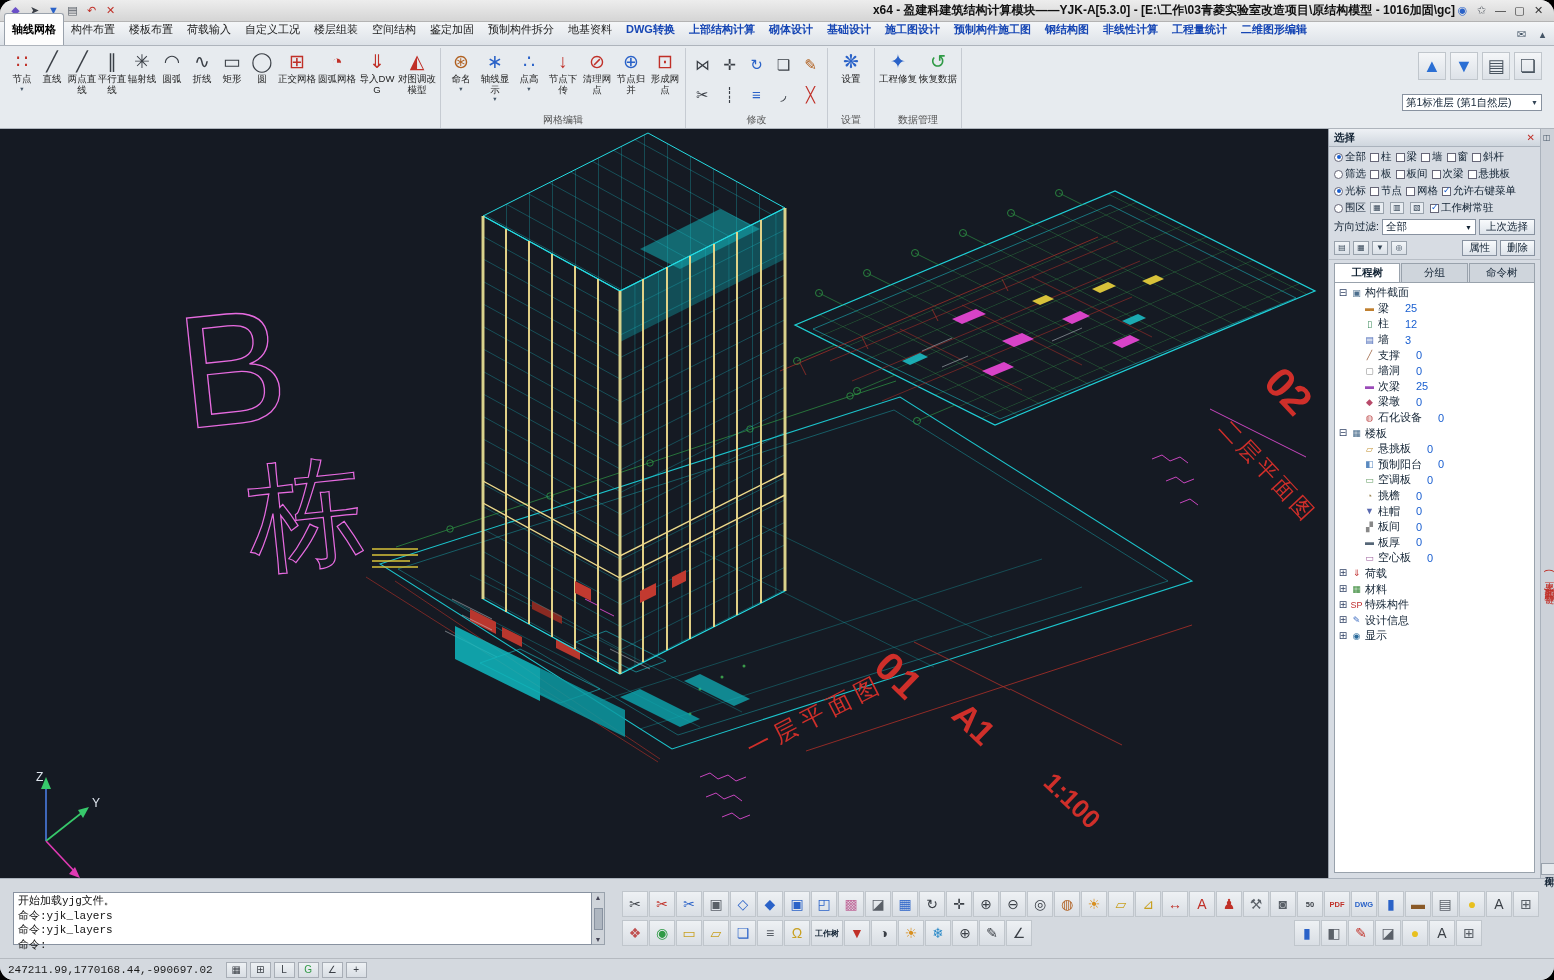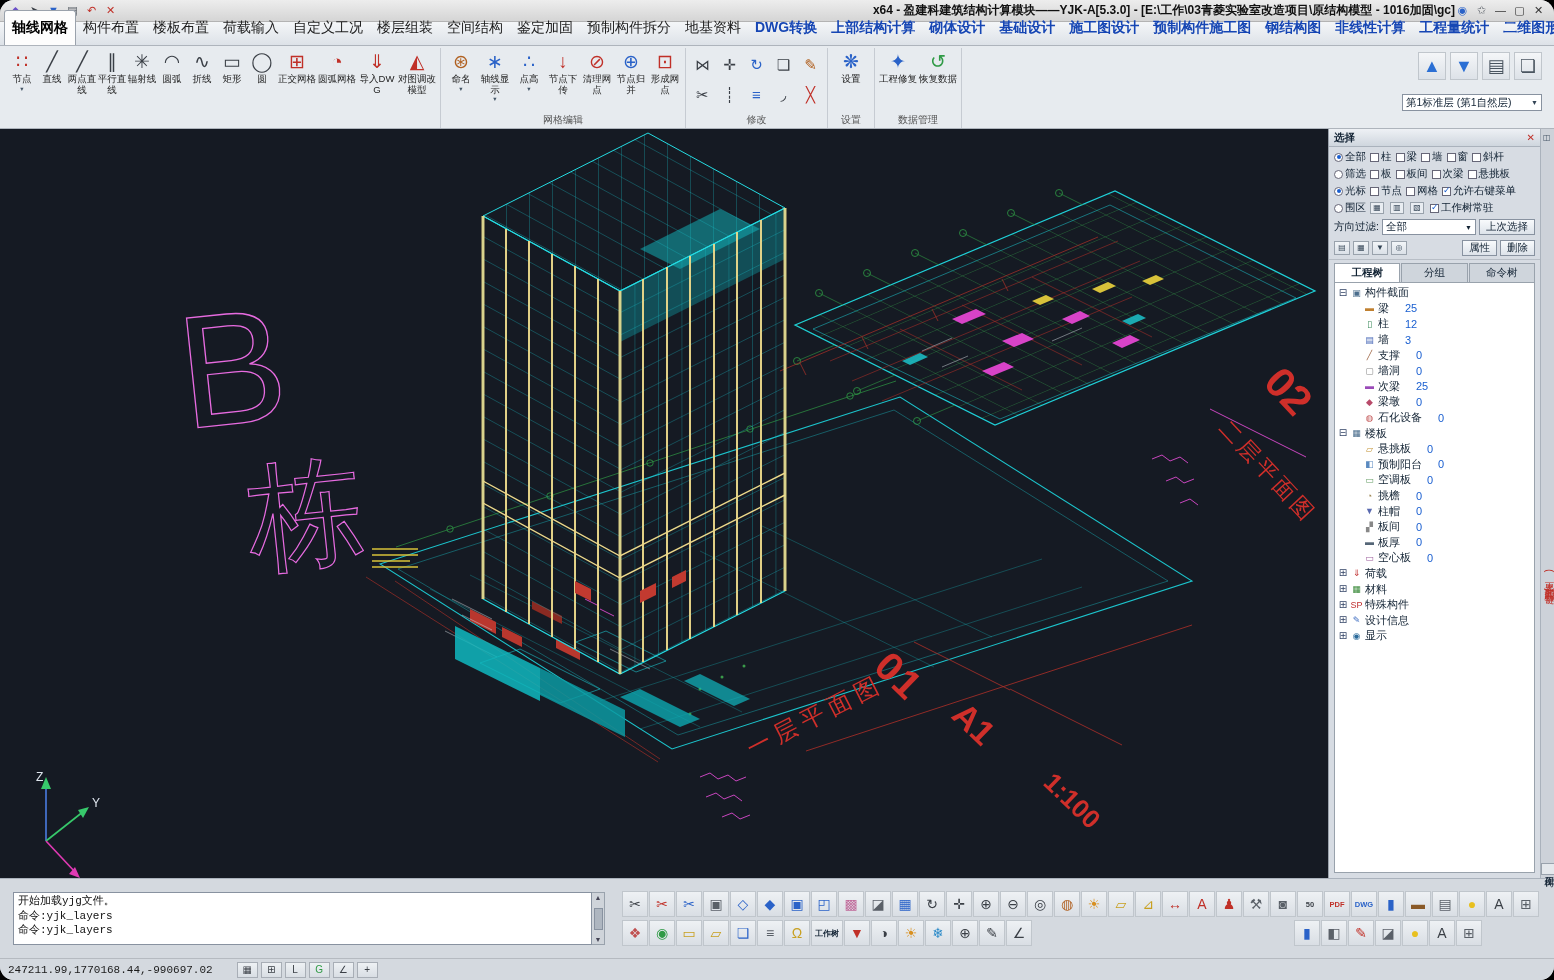--- a/index.html
+++ b/index.html
@@ -5,21 +5,21 @@
 *{box-sizing:border-box;margin:0;padding:0}
 html,body{width:1554px;height:980px;background:#000;font-family:"Liberation Sans","DejaVu Sans",sans-serif;overflow:hidden}
 .window{position:absolute;inset:0;border-radius:14px;overflow:hidden;background:#dfe3e8;display:flex;flex-direction:column}
 
 .titlebar{height:22px;flex:none;background:linear-gradient(#ededed,#d5d5d5);display:flex;align-items:center;padding:0 8px;border-bottom:1px solid #b3b3b3}
 .tb-icons{display:flex;gap:4px;align-items:center}
 .tb-ic{font-size:11px;width:15px;text-align:center;line-height:15px}
 .tb-title{flex:1;text-align:right;font-size:12px;font-weight:700;color:#101010;white-space:nowrap;overflow:hidden}
 
 .tabbar{height:24px;flex:none;background:linear-gradient(#f4f6f8,#dde2e8);display:flex;align-items:flex-end;padding:0 4px;border-bottom:1px solid #aeb4bc}
-.tab{font-size:14px;padding:8px 7px;color:#1c1c1c;white-space:nowrap}
+.tab{font-size:11px;padding:8px 7px;color:#1c1c1c;white-space:nowrap}
 .tab.blue{color:#1646b4;font-weight:700}
 .tab.active{background:#fdfdfd;border:1px solid #9aa2ac;border-bottom:none;border-radius:3px 3px 0 0;color:#000;font-weight:700}
 .tabbar-right{margin-left:auto;display:flex;gap:6px;align-items:center;padding-bottom:3px}
 .tabbar-right .tb-ic{color:#456}
 
 .ribbon{height:83px;flex:none;background:#e7ebef;display:flex;border-bottom:1px solid #aeb4bc;padding:2px 4px 0}
 .rgroup{display:flex;flex-direction:column;border-right:1px solid #c6cbd2;padding:0 3px}
 .rbtns{flex:1;display:flex;align-items:flex-start;flex-wrap:nowrap}
 .rlabel{height:15px;font-size:10px;color:#555;text-align:center;line-height:14px}
 .rbtn{width:30px;display:flex;flex-direction:column;align-items:center;padding-top:2px}
@@ -80,21 +80,21 @@
 .cmd-scroll{width:13px;background:#cfd4da;border:1px solid #99a2ac;border-left:none;display:flex;flex-direction:column;align-items:center;justify-content:space-between;font-size:7px;color:#445;padding:1px 0}
 .cmd-thumb{width:9px;height:22px;background:#aeb6c0;border:1px solid #8892a0}
 .icons-zone{flex:1;display:flex;flex-direction:column;justify-content:center;gap:3px;padding:2px 4px;overflow:hidden}
 .irow{display:flex;gap:1px;align-items:center}
 .irow-sp{width:260px}
 .bt-ic{width:26px;height:26px;flex:none;border:1px solid #c0c6cc;background:linear-gradient(#eef1f4,#d9dee4);display:flex;align-items:center;justify-content:center;font-size:14px;overflow:hidden}
 .bt-ic.txt{font-size:7.5px;font-weight:700;letter-spacing:0}
 .bt-ic.wt{width:32px;font-size:8px;font-weight:700;text-align:center;line-height:9px;white-space:normal}
 
 .statusbar{height:22px;flex:none;background:#d4d9df;display:flex;align-items:center;padding:0 8px;gap:3px;font-size:11px;color:#1b1b1b;border-top:1px solid #b5bac0}
-.coords{font-family:"Liberation Mono","DejaVu Sans Mono",monospace;font-size:11px;margin-right:21px}
+.coords{font-family:"Liberation Mono","DejaVu Sans Mono",monospace;font-size:11px;margin-right:10px}
 .st-ic{width:21px;height:16px;border:1px solid #a8aeb6;background:linear-gradient(#eef1f4,#d9dee4);font-size:10px;line-height:14px;text-align:center}
 </style>
 </head>
 <body>
 
 <div class="window">
 
   <div class="titlebar">
     <div class="tb-icons">
       <span class="tb-ic" style="color: rgb(106, 79, 200);">◆</span>
@@ -754,20 +754,21 @@
       <span class="v-tab">工作树</span>
     </div>
   </div>
 
   <div class="bottom">
     <div class="cmd">
       <div class="cmd-text">
         <div class="cmd-line">开始加载yjg文件。</div>
           <div class="cmd-line">命令:yjk_layers</div>
           <div class="cmd-line">命令:yjk_layers</div>
+          <div class="cmd-line">命令:</div>
       </div>
       <div class="cmd-scroll">
         <span>▲</span>
         <span class="cmd-thumb"></span>
         <span>▼</span>
       </div>
     </div>
     <div class="icons-zone">
       <div class="irow">
         <span class="bt-ic" style="color: rgb(58, 63, 70);">✂</span>

